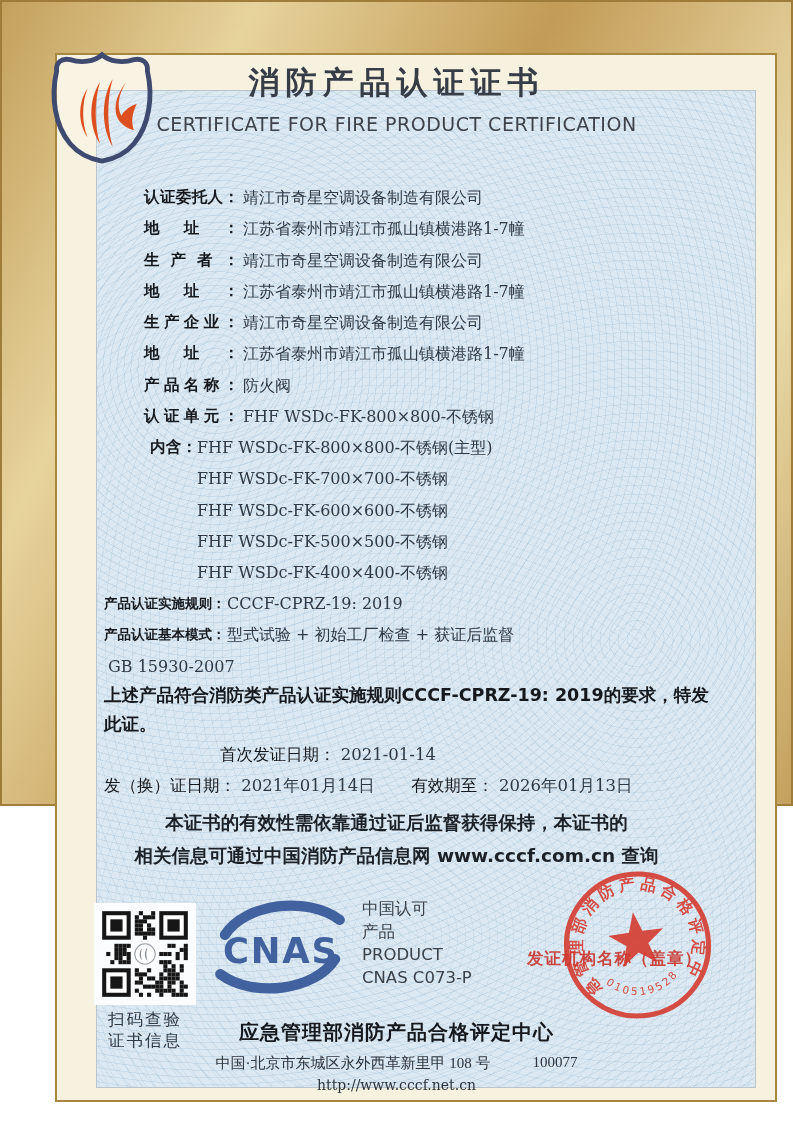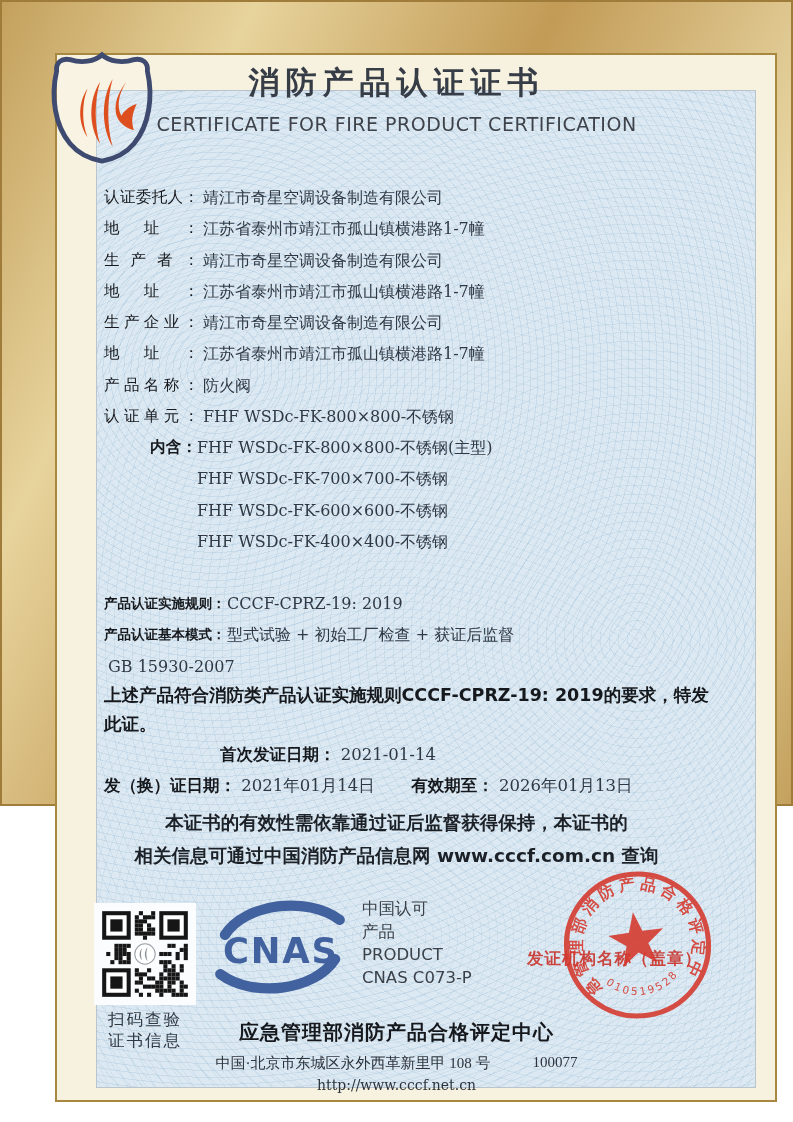--- a/index.html
+++ b/index.html
@@ -31,38 +31,38 @@
     color:#373d47; font-family:"DejaVu Sans",sans-serif; }
   .subtitle { top:113px; font-size:19px; color:#3e434b; letter-spacing:.5px; }
 
   .certno { top:150px; left:458px; font-size:16.5px; white-space:nowrap; }
   .certno .l { font-weight:bold; color:#15181c; }
   .certno .v { font-family:"DejaVu Serif",serif; color:#2e3945; }
 
   .fields { left:104px; top:182px; }
   .rules  { left:104px; top:588px; }
   .frow { display:flex; height:31.3px; line-height:31.3px; white-space:nowrap; }
-  .lbl-a { display:inline-block; width:95px; font-size:15.5px; font-weight:normal; color:#15181c;
-    text-align:justify; text-align-last:justify; }
+  .lbl-a { display:inline-block; width:95px; font-size:15.5px; font-weight:bold; color:#15181c;
+    text-align:justify; text-align-last:justify;margin-left:40px; }
   .lbl-b { display:inline-block; width:119px; font-size:13.5px; font-weight:bold; color:#15181c;
     text-align:justify; text-align-last:justify; }
   .val { font-family:"DejaVu Serif",serif; font-size:16px; color:#2e3945; padding-left:4px; }
 
   .inc-label { left:150px; top:432px; width:47px; height:31.3px; line-height:31.3px;
     font-size:15.5px; font-weight:bold; color:#15181c; text-align:justify; text-align-last:justify; }
   .inc-items { left:197px; top:432px; }
   .inc-items div { height:31.3px; line-height:31.3px; font-family:"DejaVu Serif",serif;
     font-size:16px; color:#2e3945; white-space:nowrap; }
 
   .statement { left:104px; top:681px; width:610px; font-size:17.5px; font-weight:bold;
     color:#15181c; line-height:29px; }
 
   .first-issue { left:220px; top:744px; font-size:16.5px; white-space:nowrap; }
   .issue-row { left:104px; top:775px; font-size:16.5px; white-space:nowrap; }
-  .blbl { font-weight:bold; color:#15181c; }
+  .blbl { font-weight:normal; color:#15181c; }
   .bval { font-family:"DejaVu Serif",serif; color:#2e3945; }
   .gap { display:inline-block; width:26px; }
 
   .notice1 { top:810px; font-size:18.5px; font-weight:600; color:#1c2128; }
   .notice2 { top:843px; font-size:18.5px; font-weight:600; color:#1c2128; }
 
   .qr { left:94px; top:903px; width:102px; height:102px; }
   .qr-cap { left:76px; top:1009px; width:138px; text-align:center; font-size:16.5px;
     line-height:21px; letter-spacing:2px; color:#2f3944; }
 
@@ -142,20 +142,21 @@
 
   <div class="abs inc-label">内含：</div>
   <div class="abs inc-items">
 
       <div>FHF WSDc-FK-800×800-不锈钢(主型)</div>
 
       <div>FHF WSDc-FK-700×700-不锈钢</div>
 
       <div>FHF WSDc-FK-600×600-不锈钢</div>
 
+      <div>FHF WSDc-FK-500×500-不锈钢</div>
 
       <div>FHF WSDc-FK-400×400-不锈钢</div>
     </div>
 
   <div class="abs rules">
 
       <div class="frow">
         <span class="lbl-b">产品认证实施规则：</span>
         <span class="val">CCCF-CPRZ-19: 2019</span>
       </div>

